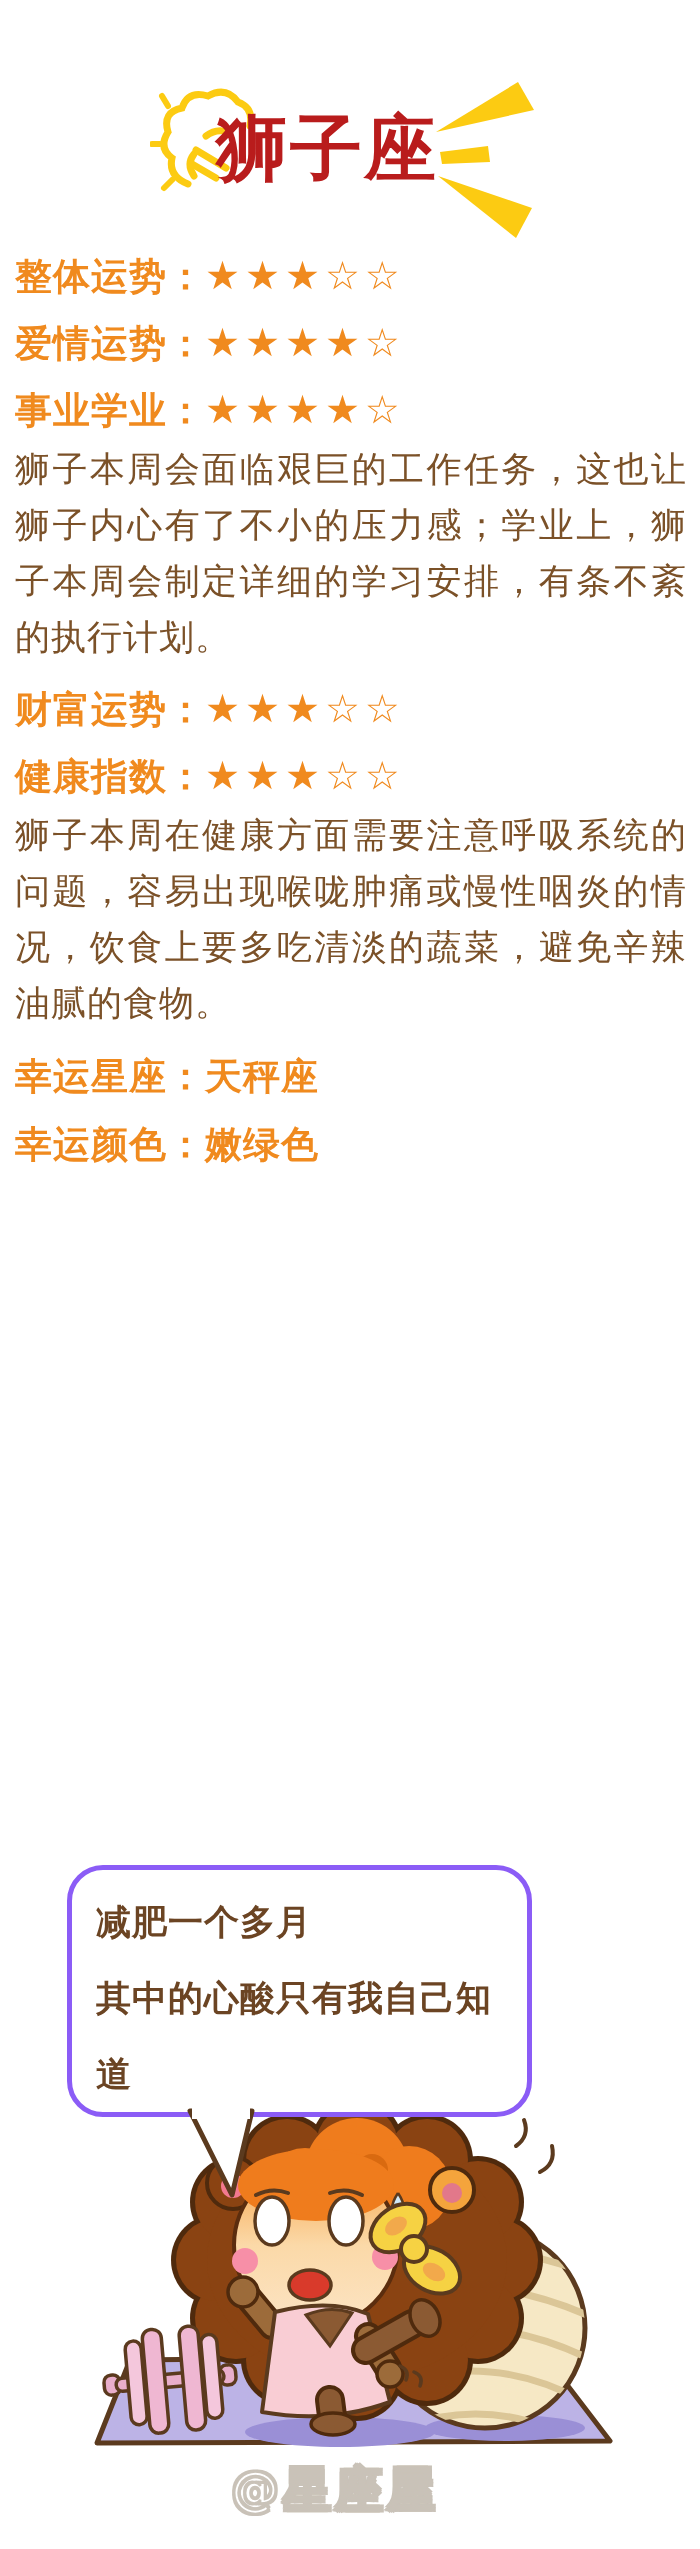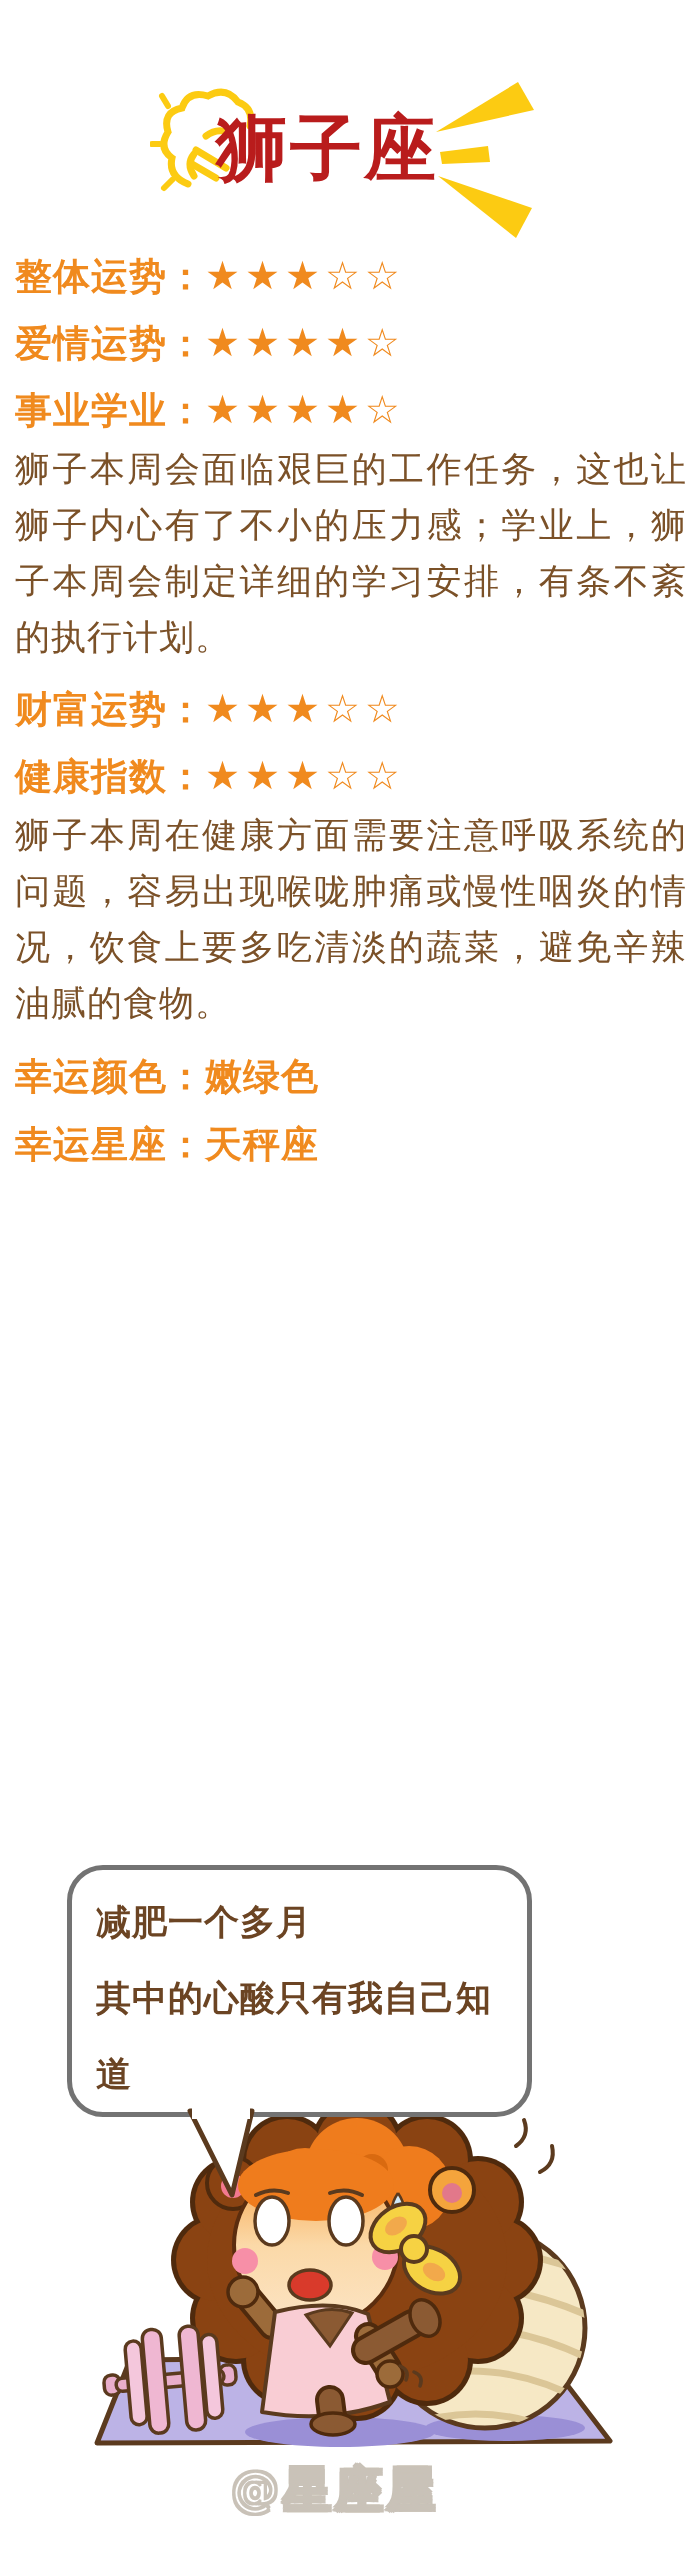--- a/index.html
+++ b/index.html
@@ -19,21 +19,21 @@
               margin:22px 0 8px 0;letter-spacing:1px;}
   .sec-header:first-child{margin-top:16px;}
   .stars{font-size:39px;letter-spacing:5px;font-weight:normal;}
   .sec-body{color:#7B5128;font-size:35px;line-height:56px;margin:0;
             text-align:justify;letter-spacing:1px;}
   .lucky-line{color:#F08A1E;font-size:37px;font-weight:bold;line-height:44px;
               margin:24px 0 0 0;letter-spacing:1px;}
 
   
   .bubble{position:absolute;top:1865px;left:67px;width:465px;height:252px;
-          box-sizing:border-box;background:#fff;border:5px solid #737373;border-radius:36px;
+          box-sizing:border-box;background:#fff;border:5px solid #8b5cf6;border-radius:36px;
           z-index:3;padding:14px 0 0 24px;}
   .bubble-line{color:#6B4423;font-size:35px;line-height:76px;font-weight:bold;letter-spacing:1px;}
   .bubble-tail{position:absolute;top:2105px;left:180px;z-index:4;}
 
   
   .scene{position:absolute;top:2050px;left:0;z-index:1;}
   .watermark{position:absolute;top:2438px;left:335px;transform:translateX(-50%);z-index:5;
              font-size:48px;font-weight:bold;color:#ffffff;letter-spacing:4px;
              -webkit-text-stroke:2.5px #C9C2B8;
              text-shadow:0 0 2px #C9C2B8,2px 2px 0 #C9C2B8,-2px 2px 0 #C9C2B8,
@@ -74,22 +74,22 @@
     <div class="sec-header"><span>爱情运势：</span><span class="stars">★★★★☆</span></div>
 
     <div class="sec-header"><span>事业学业：</span><span class="stars">★★★★☆</span></div>
     <p class="sec-body">狮子本周会面临艰巨的工作任务，这也让狮子内心有了不小的压力感；学业上，狮子本周会制定详细的学习安排，有条不紊的执行计划。</p>
 
     <div class="sec-header"><span>财富运势：</span><span class="stars">★★★☆☆</span></div>
 
     <div class="sec-header"><span>健康指数：</span><span class="stars">★★★☆☆</span></div>
     <p class="sec-body">狮子本周在健康方面需要注意呼吸系统的问题，容易出现喉咙肿痛或慢性咽炎的情况，饮食上要多吃清淡的蔬菜，避免辛辣油腻的食物。</p>
 
+    <div class="lucky-line"><span>幸运星座：</span><span>天秤座</span></div>
     <div class="lucky-line"><span>幸运颜色：</span><span>嫩绿色</span></div>
-    <div class="lucky-line"><span>幸运星座：</span><span>天秤座</span></div>
   </div>
 
   <div class="bubble">
     <div class="bubble-line">减肥一个多月</div>
     <div class="bubble-line">其中的心酸只有我自己知道</div>
   </div>
   <svg class="bubble-tail" width="90" height="100" viewBox="0 0 90 100">
     <polygon points="10,6 72,6 52,90" fill="#ffffff" stroke="#5B3A1E" stroke-width="5" stroke-linejoin="round"></polygon>
     <rect x="12" y="0" width="58" height="14" fill="#ffffff"></rect>
   </svg>

